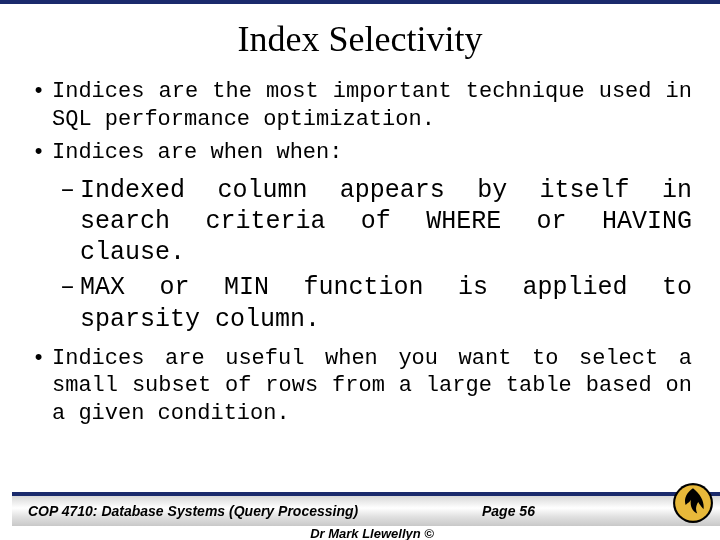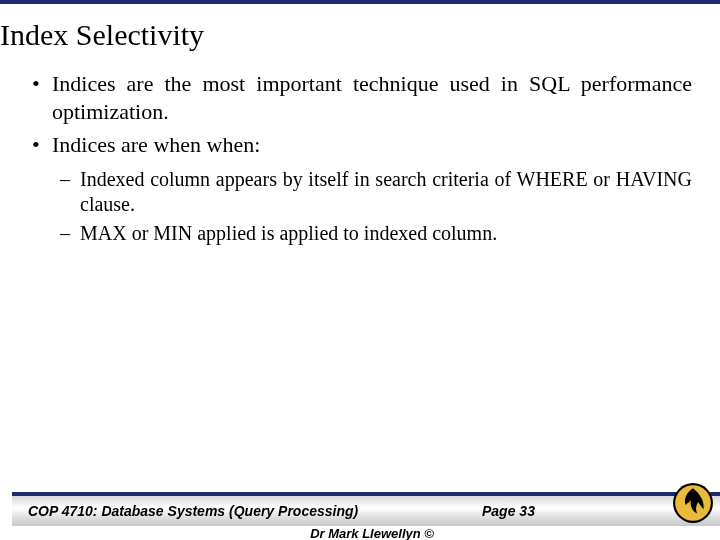--- a/index.html
+++ b/index.html
@@ -8,52 +8,54 @@
     font-family: "Times New Roman", Times, serif;
     background: #ffffff;
     position: relative;
   }
   .top-rule {
     height: 4px;
     background: #1a2a6c;
     width: 100%;
   }
   .title {
-    font-size: 30px;
+    text-align: center;
+    font-size: 36px;
     color: #000;
     margin: 14px 0 18px 0;
     font-weight: normal;
   }
   .content {
     padding: 0 28px 0 28px;
     font-size: 22px;
     color: #000;
     line-height: 1.25;
   }
   ul.level1 {
     list-style: none;
     padding-left: 0;
   }
   ul.level1 > li {
     position: relative;
     padding-left: 24px;
     margin-bottom: 6px;
     text-align: justify;
+    font-family: Liberation Mono, monospace;
   }
   ul.level1 > li::before {
     content: "•";
     position: absolute;
     left: 4px;
     top: 0;
     font-size: 22px;
   }
   ul.level2 {
     list-style: none;
     padding-left: 0;
-    font-size: 20px;
+    font-size: 25px;
     margin: 8px 0 10px 6px;
   }
   ul.level2 > li {
     position: relative;
     padding-left: 22px;
     margin-bottom: 4px;
     text-align: justify;
   }
   ul.level2 > li::before {
     content: "–";
@@ -114,30 +116,31 @@
 
 <h1 class="title">Index Selectivity</h1>
 
 <div class="content">
   <ul class="level1">
     <li>Indices are the most important technique used in SQL performance optimization.</li>
     <li>
       <span>Indices are when when:</span>
       <ul class="level2">
         <li>Indexed column appears by itself in search criteria of WHERE or HAVING clause.</li>
-        <li>MAX or MIN applied is applied to indexed column.</li>
+        <li>MAX or MIN function is applied to sparsity column.</li>
       </ul>
     </li>
+    <li>Indices are useful when you want to select a small subset of rows from a large table based on a given condition.</li>
   </ul>
 </div>
 
 <div class="footer-wrap">
   <div class="footer-bar">
     <span class="footer-course">COP 4710: Database Systems (Query Processing)</span>
-    <span class="footer-page">Page 33</span>
+    <span class="footer-page">Page 56</span>
     <svg class="footer-logo" viewBox="0 0 40 40">
       <circle cx="20" cy="20" r="19" fill="#000"></circle>
       <circle cx="20" cy="20" r="17" fill="#e8b93a"></circle>
       <path d="M20 6 C14 10 11 16 13 22 C15 20 17 19 18 17 C17 22 19 28 24 30 C22 26 23 22 25 19 C27 23 29 24 30 26 C31 20 28 12 20 6 Z" fill="#000"></path>
     </svg>
   </div>
   <div class="footer-below">Dr  Mark Llewellyn ©</div>
 </div>
 
 </body></html>

